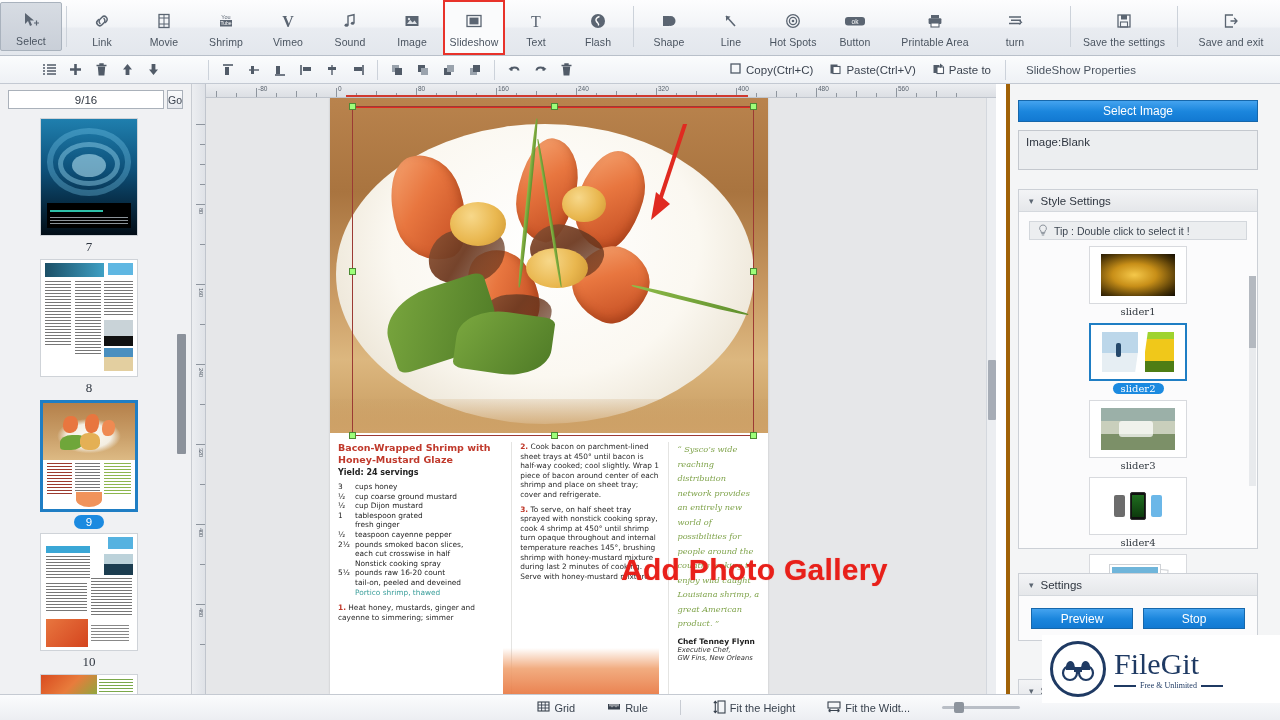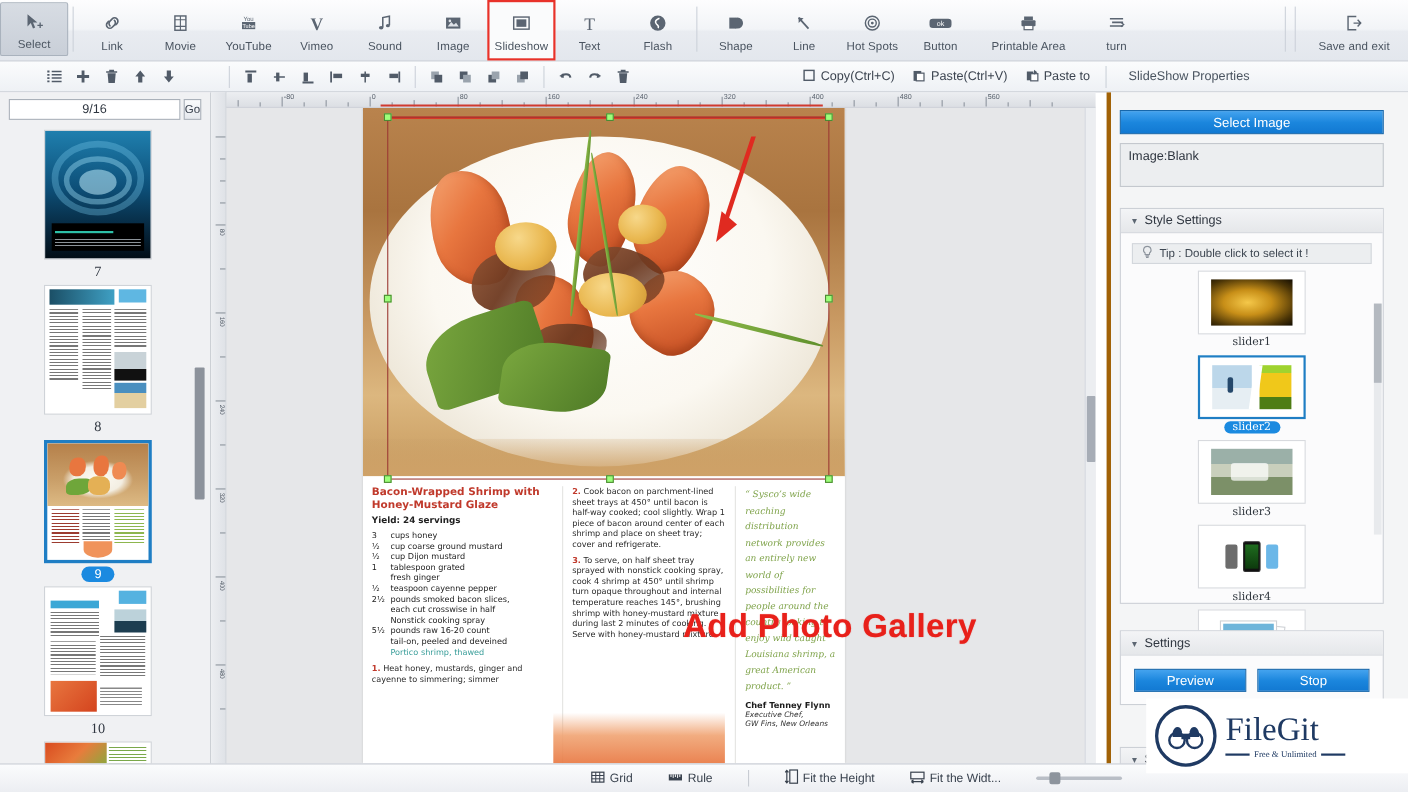--- a/index.html
+++ b/index.html
@@ -351,21 +351,21 @@
     </div>
 
     <div class="rb-item">
       <span class="ic">
         <svg width="20" height="18" viewBox="0 0 20 18">
             <text x="10" y="7" font-size="5.5" fill="#5b6572" text-anchor="middle" font-family="Liberation Sans">You</text>
             <rect x="4" y="8" width="12" height="6.5" fill="#5b6572"></rect>
             <text x="10" y="13" font-size="5" fill="#fff" text-anchor="middle" font-family="Liberation Sans">Tube</text>
           </svg>
       </span>
-      <span class="lbl">YouTube</span>
+      <span class="lbl">Shrimp</span>
     </div>
 
     <div class="rb-item">
       <span class="ic">
         <svg width="18" height="18" viewBox="0 0 18 18">
             <text x="9" y="15" font-size="16" font-weight="bold" fill="#5b6572" text-anchor="middle" font-family="Liberation Serif">V</text>
           </svg>
       </span>
       <span class="lbl">Vimeo</span>
     </div>
@@ -480,20 +480,30 @@
             <path d="M3 5 h12 M5 8.3 h10 M3 11.6 h12" stroke="#5b6572" stroke-width="1.5"></path>
             <path d="M13 8.3 l2.5 2 -2.5 2" stroke="#5b6572" stroke-width="1.2" fill="none"></path>
           </svg>
       </span>
       <span class="lbl">turn</span>
     </div>
 
     <div class="rb-spacer"></div>
     <div class="rb-sep"></div>
 
+    <div class="rb-item wide">
+      <span class="ic">
+        <svg width="18" height="18" viewBox="0 0 18 18">
+            <rect x="3" y="3" width="12" height="12" stroke="#5b6572" stroke-width="1.3" fill="none"></rect>
+            <rect x="6" y="3" width="6" height="4.5" fill="#5b6572"></rect>
+            <rect x="5.5" y="10" width="7" height="5" stroke="#5b6572" stroke-width="1.1" fill="none"></rect>
+          </svg>
+      </span>
+      <span class="lbl">Save the settings</span>
+    </div>
     <div class="rb-sep"></div>
 
     <div class="rb-item wide">
       <span class="ic">
         <svg width="18" height="18" viewBox="0 0 18 18">
             <path d="M11 3 H3.5 V15 H11" stroke="#5b6572" stroke-width="1.3" fill="none"></path>
             <path d="M8.5 9 H15 M12.2 6 L15 9 L12.2 12" stroke="#5b6572" stroke-width="1.3" fill="none"></path>
           </svg>
       </span>
       <span class="lbl">Save and exit</span>

